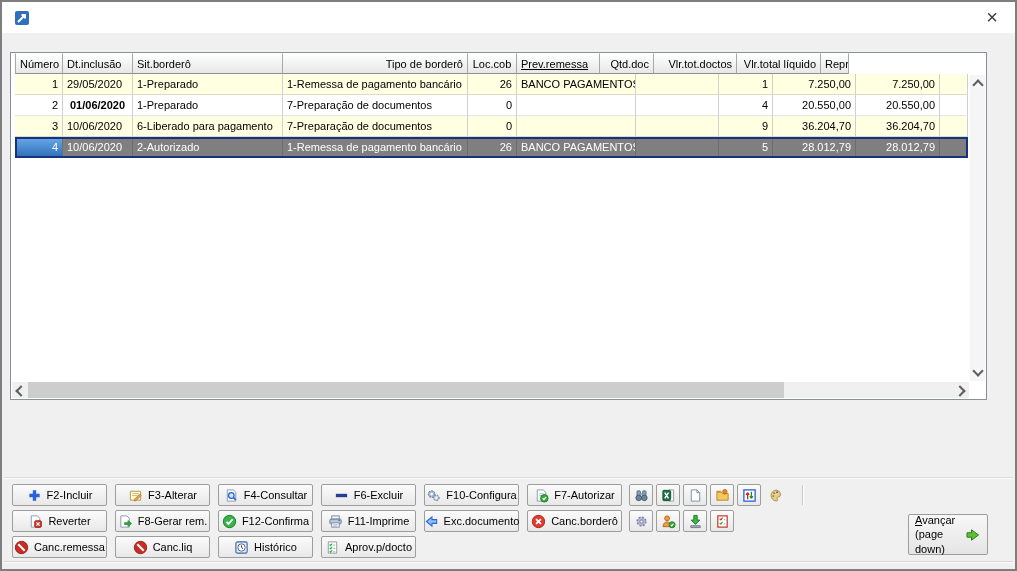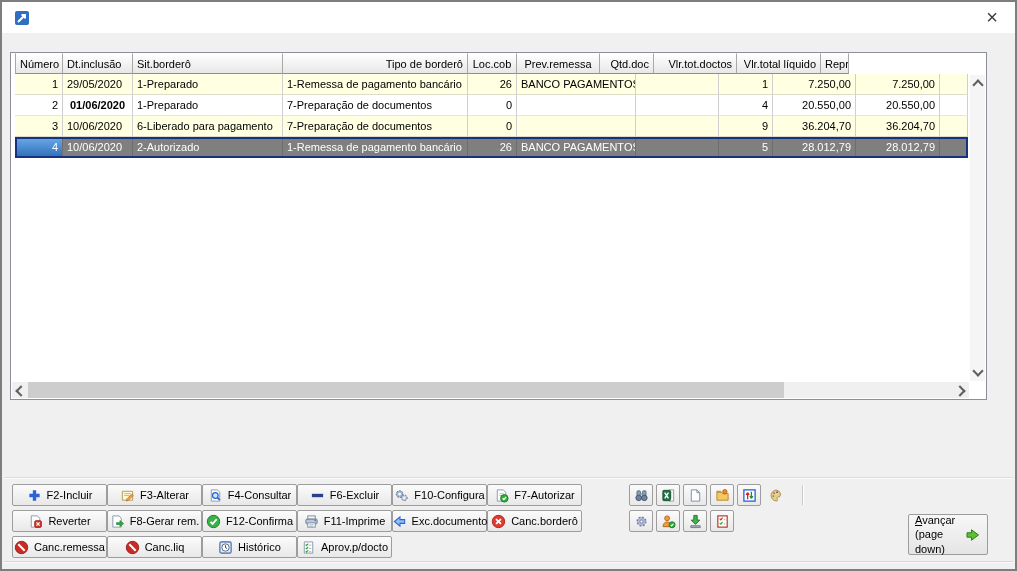--- a/index.html
+++ b/index.html
@@ -46,21 +46,21 @@
   .chev.left  { position:absolute; left:5px;  top:5px; transform:rotate(135deg); }
   .chev.right { position:absolute; right:5px; top:5px; transform:rotate(-45deg); }
 
   
   .sep-top    { position:absolute; left:2px; right:2px; top:475px; border-top:1px solid #dcdcdc; border-bottom:1px solid #fbfbfb; }
   .sep-bottom { position:absolute; left:2px; right:2px; top:559px; border-top:1px solid #d6d6d6; border-bottom:1px solid #fbfbfb; }
   .vsep { position:absolute; left:800px; top:483px; height:20px; width:0;
           border-left:1px solid #c9c9c9; border-right:1px solid #ffffff; }
 
   
-  .btnrow  { position:absolute; display:flex; }
+  .btnrow  { position:absolute; display:flex; gap:8px; }
   #btn-row-1 { left:10px; top:482px; }
   #btn-row-2 { left:10px; top:508px; }
   #btn-row-3 { left:10px; top:534px; }
   .ibtnrow { position:absolute; display:flex; gap:3px; }
   #ibtn-row-1 { left:627px; top:482px; }
   #ibtn-row-2 { left:627px; top:508px; }
   button { font-family:inherit; cursor:default; }
   .tbtn { width:95px; height:22px; display:flex; align-items:center; justify-content:center; gap:5px;
           background:linear-gradient(#fbfbfb,#e8e8e8); border:1px solid #9d9d9d; border-radius:2px;
           font-size:11px; color:#000; padding:0 2px; box-sizing:border-box; white-space:nowrap; }
@@ -245,21 +245,21 @@
   </div>
 
   <div class="table-frame">
     <div class="grid">
       <div class="grid-header" id="grid-header">
           <div class="hcell" style="width: 48px; text-align: right;">Número</div>
           <div class="hcell" style="width: 70px; text-align: left;">Dt.inclusão</div>
           <div class="hcell" style="width: 150px; text-align: left;">Sit.borderô</div>
           <div class="hcell" style="width: 185px; text-align: right;">Tipo de borderô</div>
           <div class="hcell" style="width: 49px; text-align: center;">Loc.cob</div>
-          <div class="hcell" style="width: 83px; text-align: center;">Prev.remessa</div>
+          <div class="hcell" style="width: 83px; text-align: left; text-decoration: underline;">Prev.remessa</div>
           <div class="hcell" style="width: 54px; text-align: right;">Qtd.doc</div>
           <div class="hcell" style="width: 83px; text-align: right;">Vlr.tot.doctos</div>
           <div class="hcell" style="width: 84px; text-align: right;">Vlr.total líquido</div>
           <div class="hcell" style="width: 28px; text-align: left;">Repre</div>
         </div>
       <div id="grid-body">
           <div class="grid-row odd">
             <div class="grid-cell" style="width: 48px; text-align: right;">1</div>
             <div class="grid-cell" style="width: 70px; text-align: left;">29/05/2020</div>
             <div class="grid-cell" style="width: 150px; text-align: left;">1-Preparado</div>

